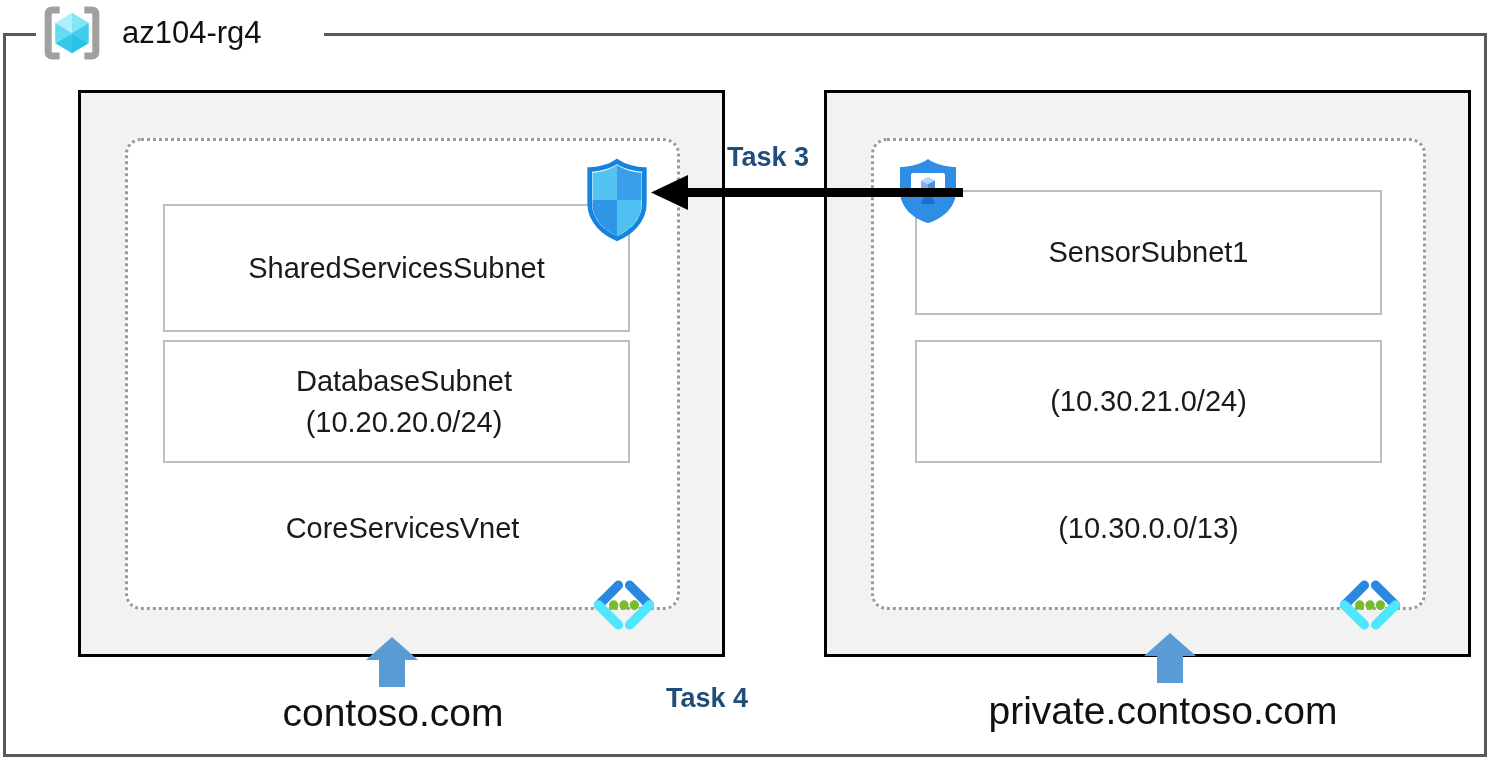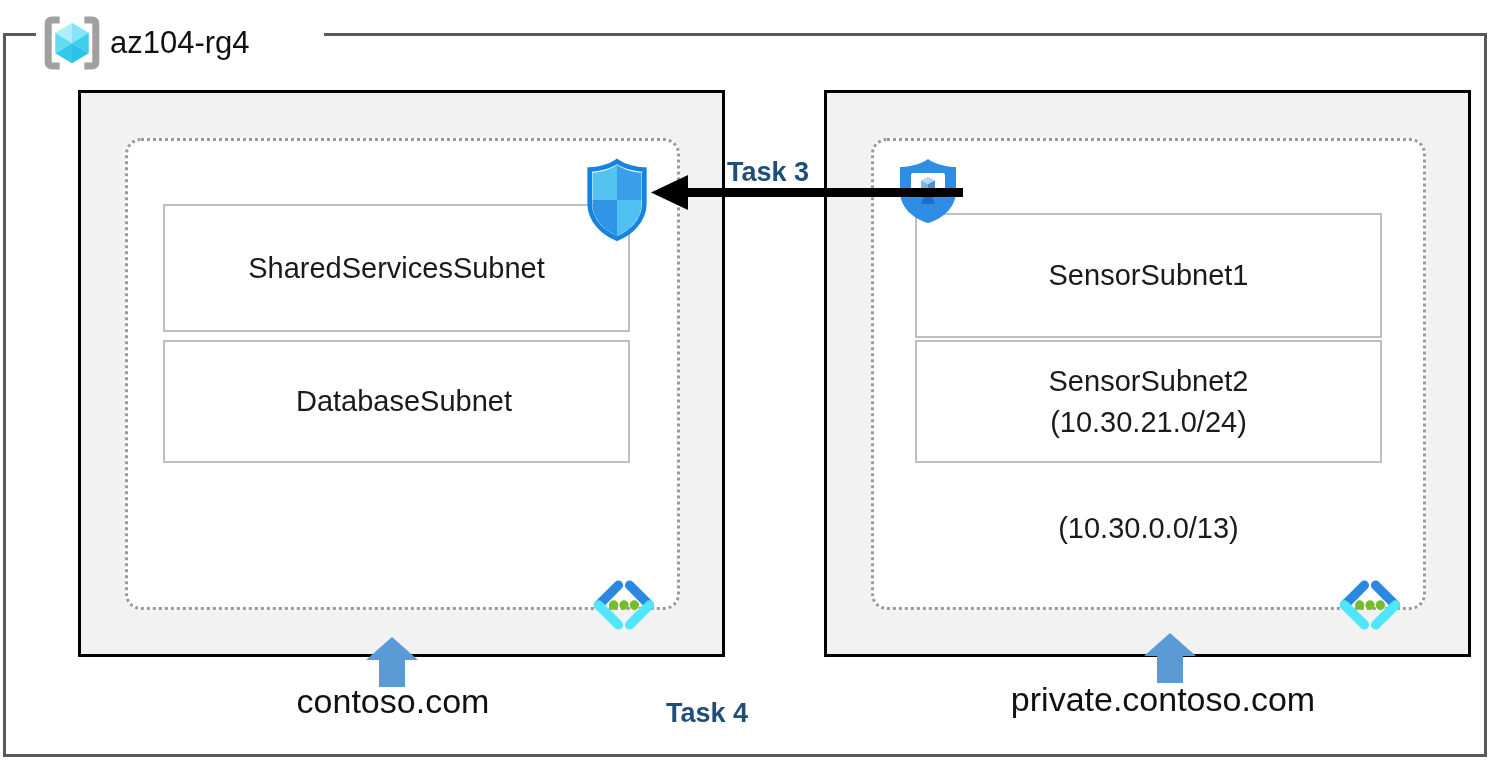--- a/index.html
+++ b/index.html
@@ -4,46 +4,46 @@
 <style>
   html,body{margin:0;padding:0;}
   body{
     width:1490px;height:762px;position:relative;background:#ffffff;
     font-family:"Liberation Sans", sans-serif;color:#1a1a1a;overflow:hidden;
   }
   .abs{position:absolute;}
 
   
   .rg-frame{left:3px;top:33px;right:3px;bottom:5px;border:3px solid #595959;z-index:0;}
-  .rg-label{left:36px;top:10px;height:66px;width:282px;background:#ffffff;z-index:2;
-    display:flex;align-items:center;gap:8px;padding-left:6px;}
+  .rg-label{left:36px;top:0px;height:66px;width:282px;background:#ffffff;z-index:2;
+    display:flex;align-items:center;gap:20px;padding-left:6px;}
   .rg-name{font-size:31px;color:#111;white-space:nowrap;}
 
   
   .task-box{width:647px;height:567px;background:#F2F2F2;border:3px solid #000;box-sizing:border-box;z-index:1;}
   .task-box.left{left:78px;top:90px;}
   .task-box.right{left:824px;top:90px;}
-  .task-label{font-weight:bold;font-size:27px;color:#1F4E79;margin-top:15px;}
+  .task-label{font-weight:bold;font-size:27px;color:#1F4E79;}
   .task1-label{left:93px;top:98px;}
   .task2-label{right:58px;top:98px;text-align:right;}
   .task3-label{left:688px;top:142px;width:160px;text-align:center;z-index:6;}
   .task4-label{left:666px;top:683px;width:160px;}
 
   
   .vnet-box{width:555px;height:472px;background:#ffffff;border:3px dotted #9a9a9a;border-radius:16px;box-sizing:border-box;z-index:2;}
   .vnet-box.left{left:125px;top:138px;}
   .vnet-box.right{left:871px;top:138px;}
 
   
   .subnet-box{width:467px;background:#ffffff;border:2px solid #BFBFBF;box-sizing:border-box;z-index:3;
     display:flex;flex-direction:column;align-items:center;justify-content:center;text-align:center;}
   .subnet-box .line{font-size:29px;line-height:41px;color:#1a1a1a;}
   .sb1{left:163px;top:204px;height:128px;}
   .sb2{left:163px;top:340px;height:123px;padding-left:15px;}
-  .sb3{left:915px;top:190px;height:125px;margin-top:23px;}
+  .sb3{left:915px;top:190px;height:125px;}
   .sb4{left:915px;top:340px;height:123px;}
 
   
   .vnet-label{width:555px;text-align:center;z-index:3;}
   .vnet-label .line{font-size:29px;line-height:41px;color:#1a1a1a;}
   .vl-left{left:125px;top:508px;}
   .vl-right{left:871px;top:508px;}
 
   
   .nsg-icon{left:584px;top:156px;width:66px;height:88px;z-index:5;}
@@ -55,21 +55,21 @@
 
   
   .t3-arrow{left:651px;top:172px;width:312px;height:40px;z-index:6;}
 
   
   .dns-arrow{width:52px;height:50px;z-index:4;}
   .da-left{left:366px;top:637px;}
   .da-right{left:1144px;top:633px;}
 
   
-  .dns-label{font-size:34px;color:#111;text-align:center;}
+  .dns-label{font-size:39px;color:#111;text-align:center;margin-top:9px;}
   .dl-left{left:218px;top:682px;width:350px;}
   .dl-right{left:988px;top:680px;width:350px;}
 </style>
 </head>
 <body>
 
 <div class="abs rg-frame"></div>
 
 <div class="abs rg-label">
   <svg class="rg-icon" viewBox="0 0 68 62">
@@ -92,31 +92,32 @@
 <div class="abs task-label task2-label">Task 2</div>
 
 <div class="abs vnet-box left"></div>
 <div class="abs vnet-box right"></div>
 
 <div class="abs subnet-box sb1">
   <div class="line">SharedServicesSubnet</div>
 </div>
 <div class="abs subnet-box sb2">
   <div class="line">DatabaseSubnet</div>
+  <div class="line">(10.20.20.0/24)</div>
 </div>
 
 <div class="abs subnet-box sb3">
   <div class="line">SensorSubnet1</div>
 </div>
 <div class="abs subnet-box sb4">
-  <div class="line">SensorSubnet2</div>
   <div class="line">(10.30.21.0/24)</div>
 </div>
 
 <div class="abs vnet-label vl-left">
+  <div class="line">CoreServicesVnet</div>
 </div>
 <div class="abs vnet-label vl-right">
   <div class="line">(10.30.0.0/13)</div>
 </div>
 
 <svg class="abs vnet-icon vn-left" viewBox="0 0 70 58">
   <line x1="29" y1="7" x2="8" y2="28" stroke="#2B88E0" stroke-width="10" stroke-linecap="round"></line>
   <line x1="8" y1="28" x2="29" y2="49" stroke="#50E6FF" stroke-width="10" stroke-linecap="round"></line>
   <line x1="41" y1="7" x2="62" y2="28" stroke="#2B88E0" stroke-width="10" stroke-linecap="round"></line>
   <line x1="62" y1="28" x2="41" y2="49" stroke="#50E6FF" stroke-width="10" stroke-linecap="round"></line>

